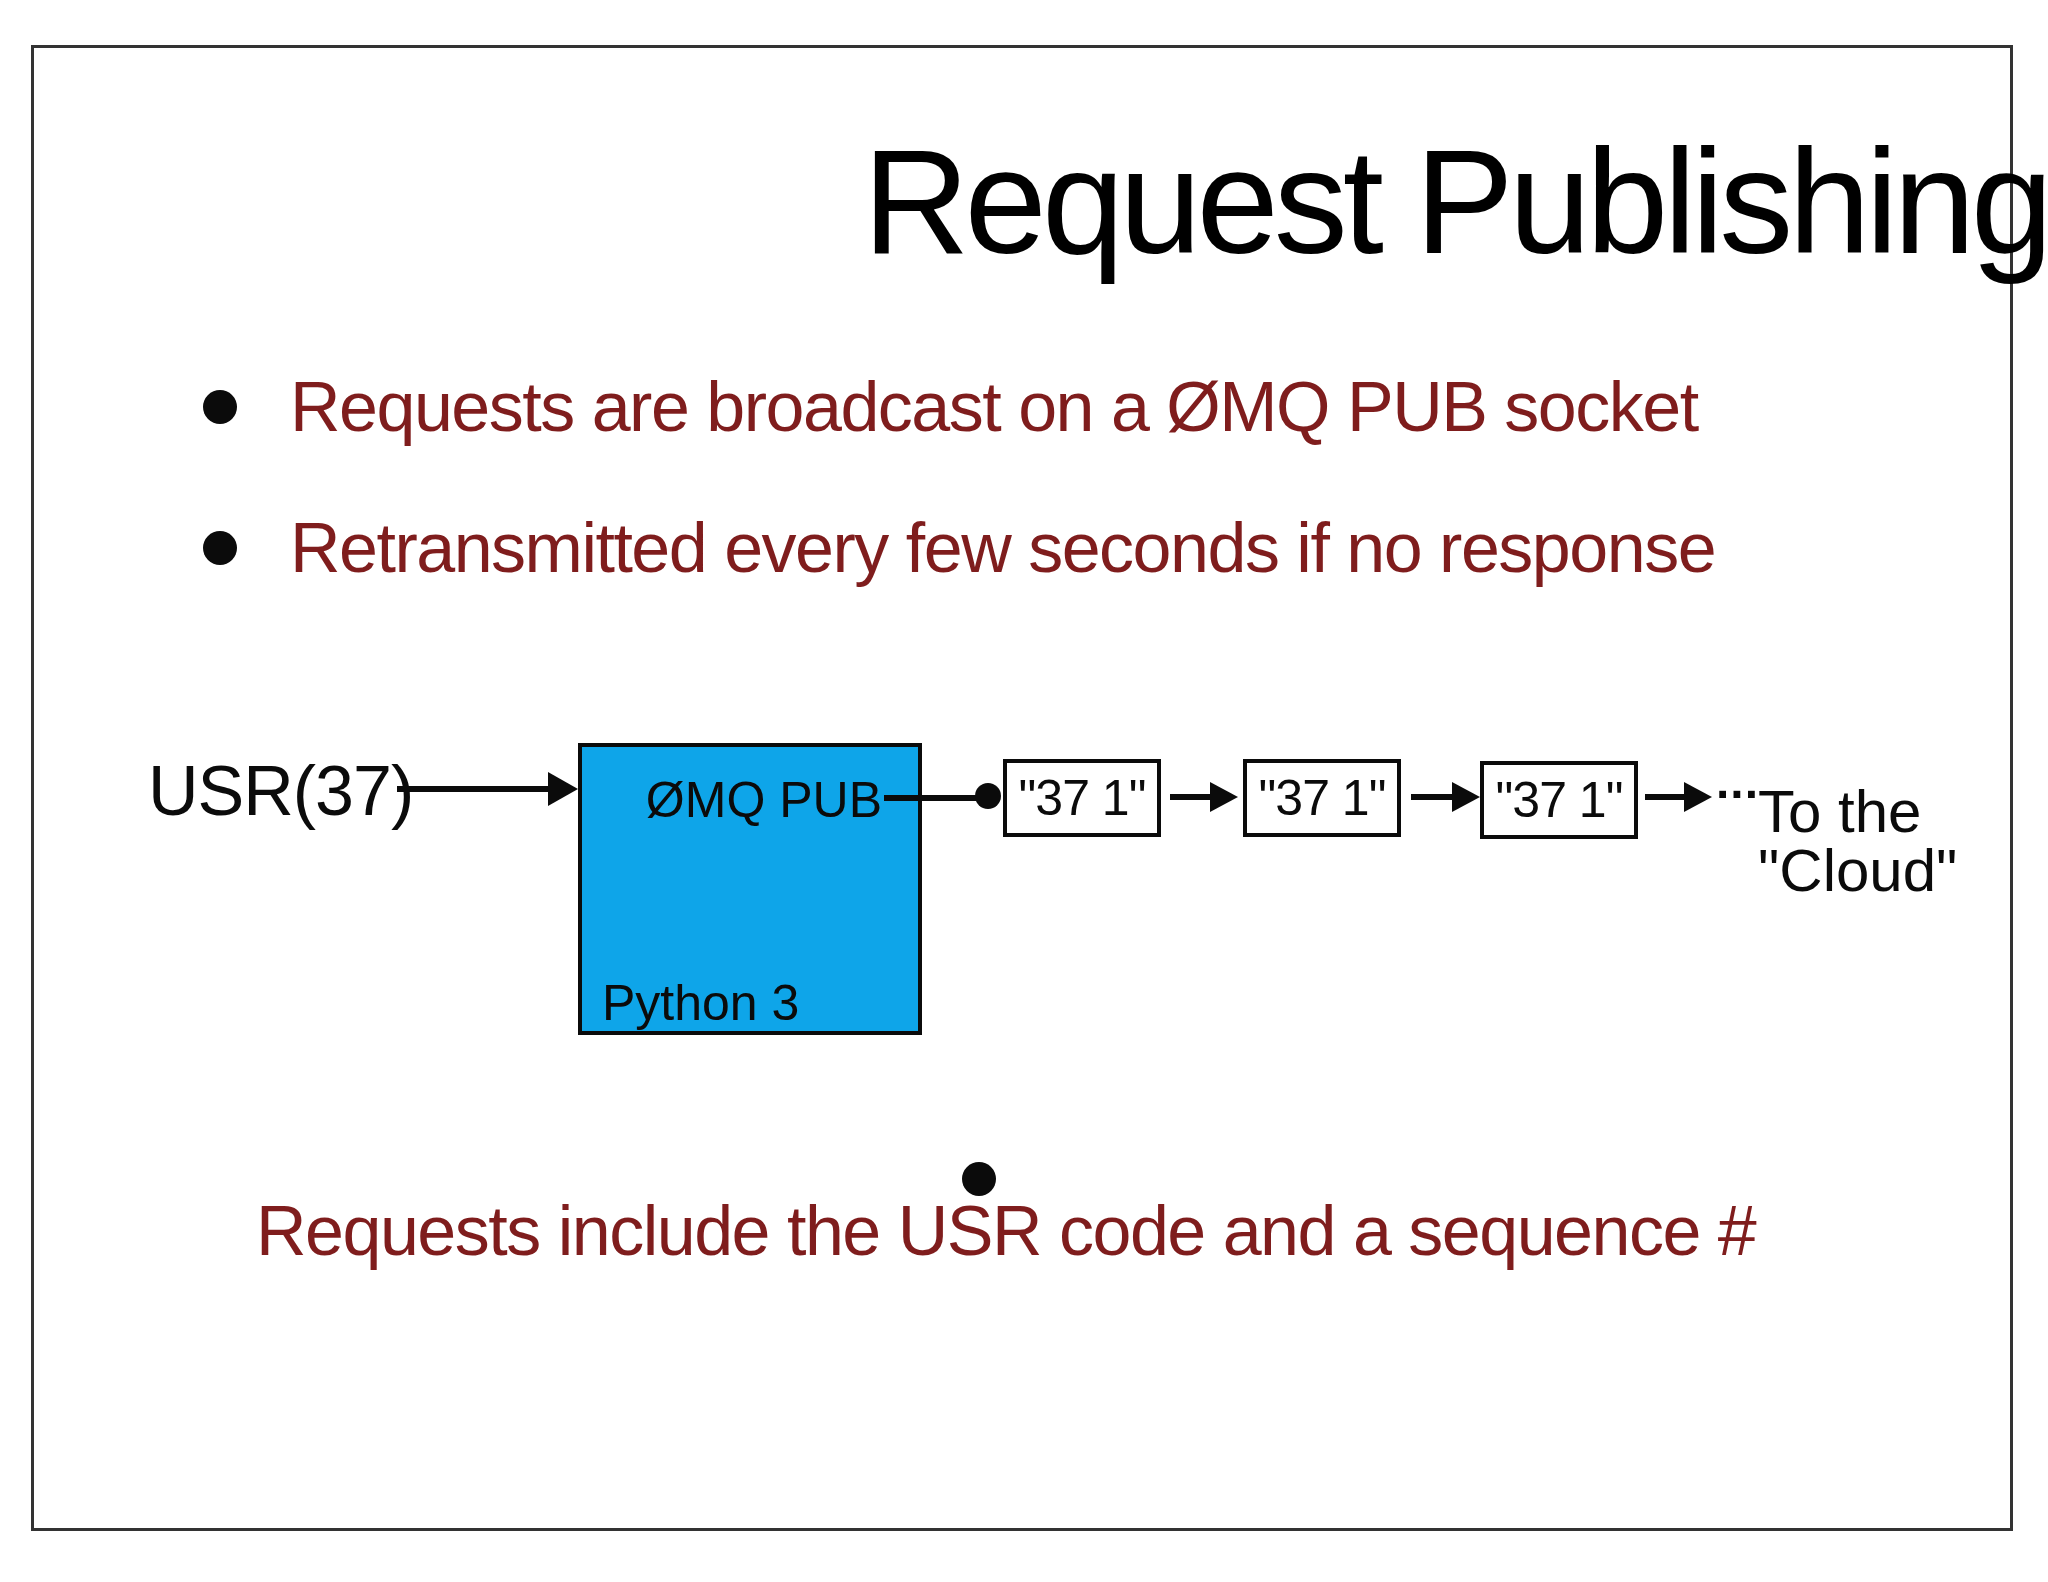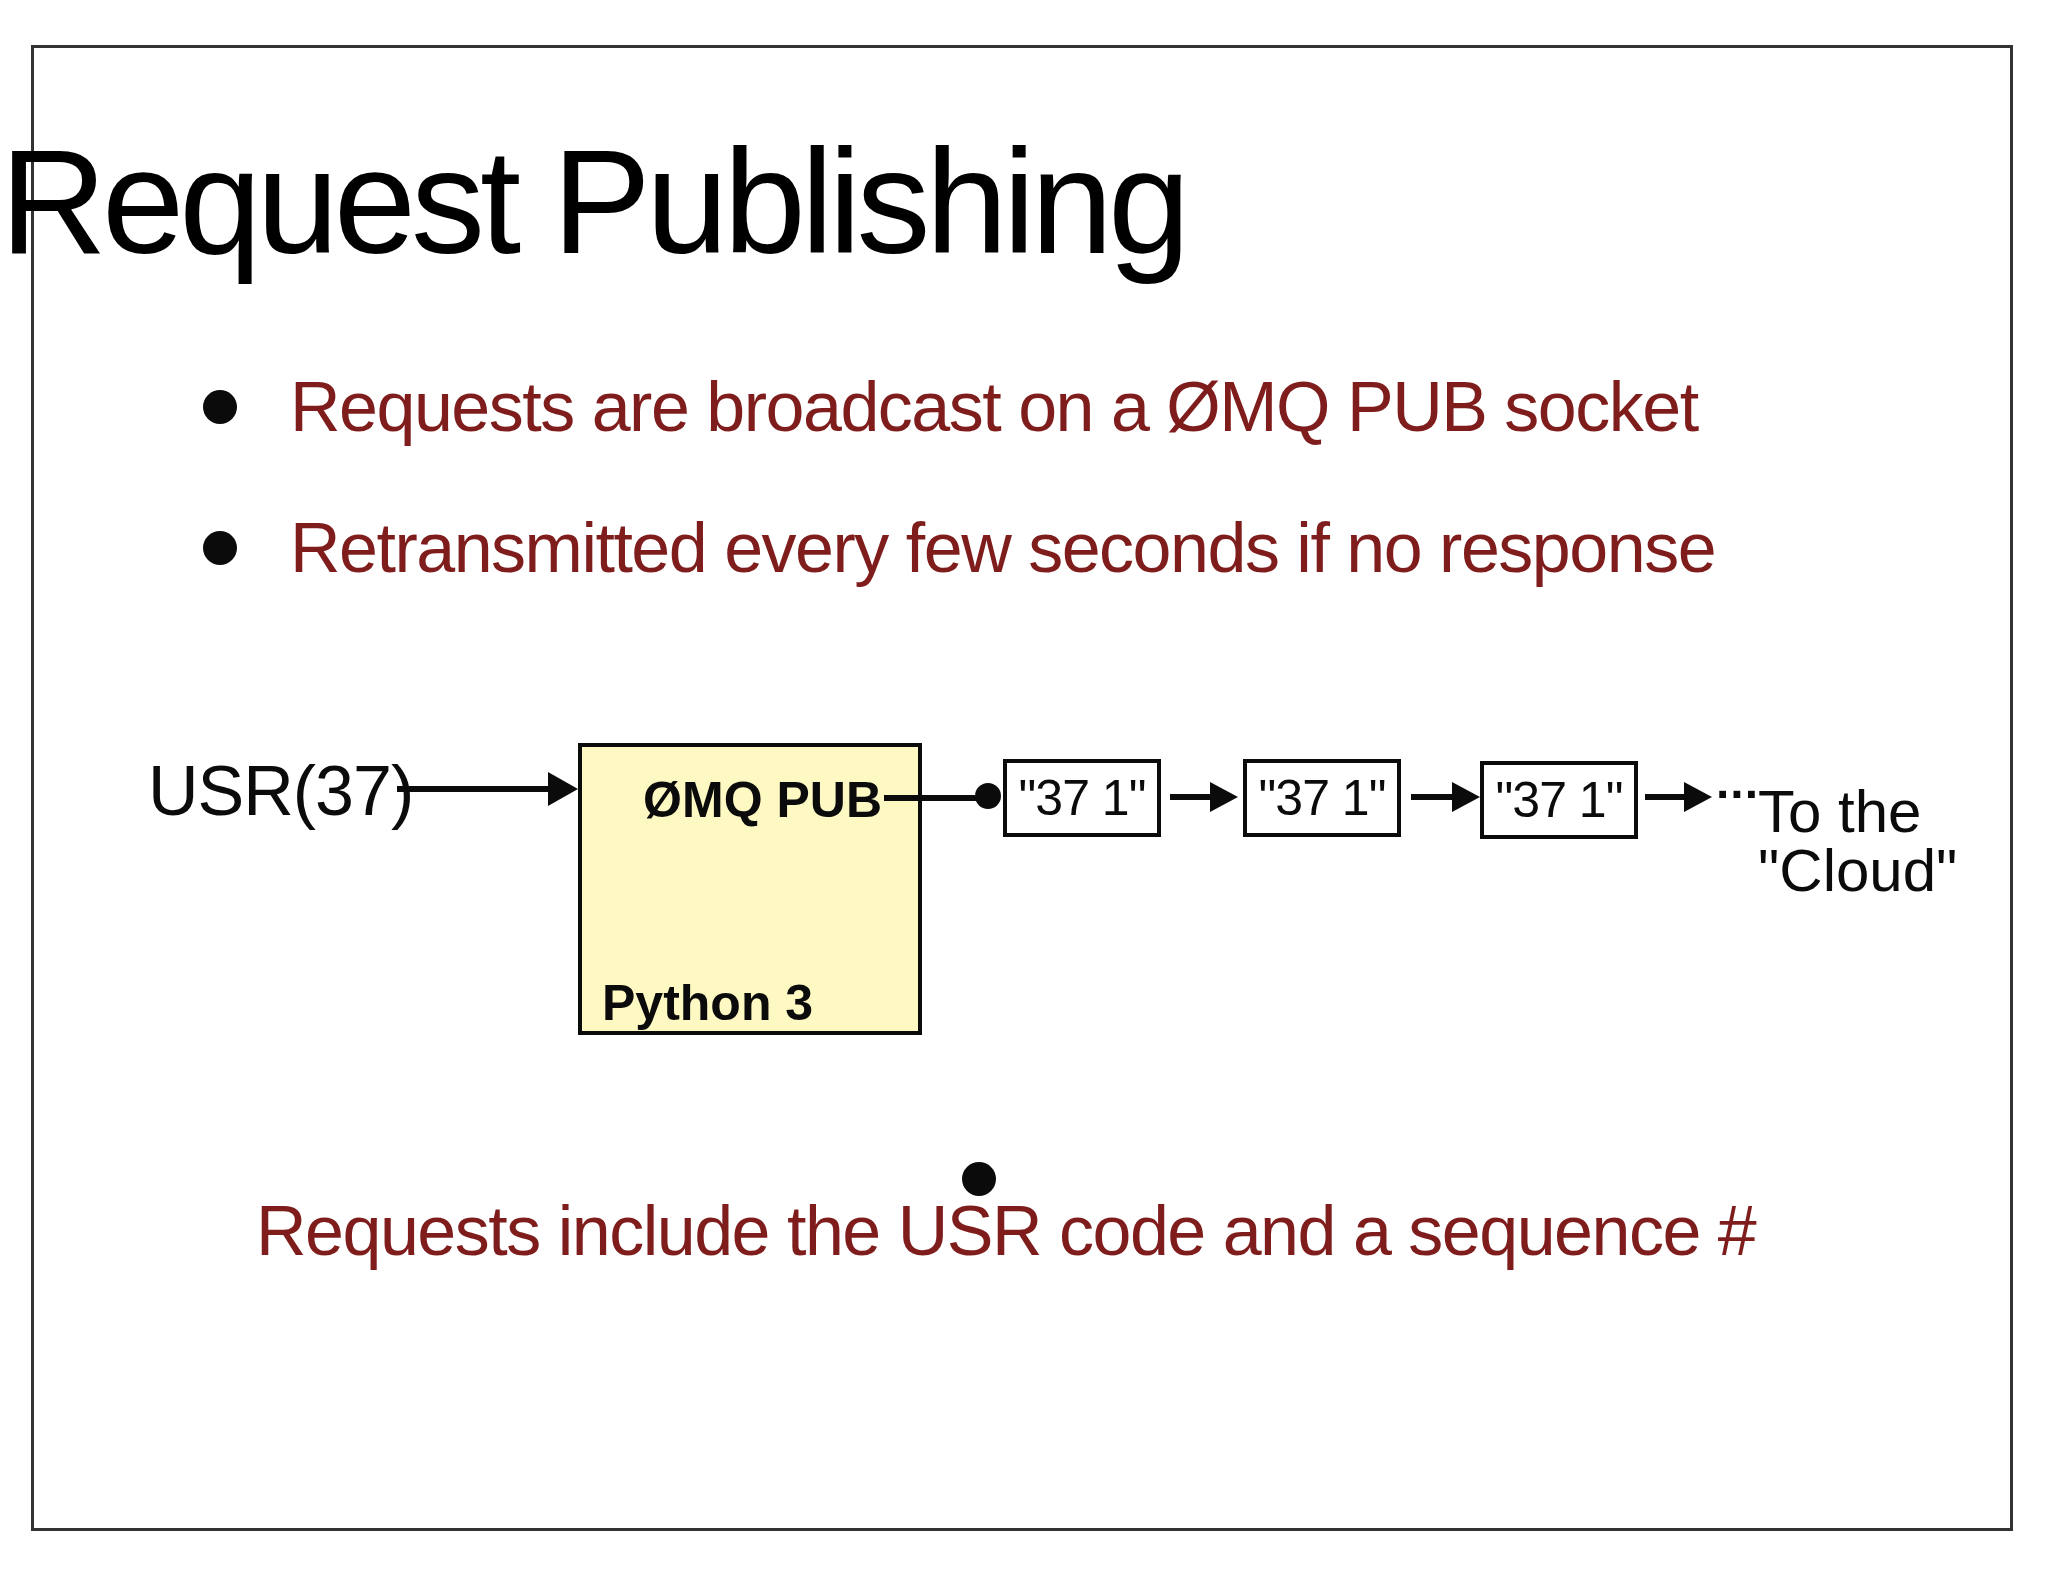--- a/index.html
+++ b/index.html
@@ -6,21 +6,21 @@
   #stage{
     position:relative;width:2048px;height:1582px;background:#ffffff;
     font-family:"Liberation Sans",sans-serif;color:#0b0b0b;overflow:hidden;
   }
   .abs{position:absolute;}
   #slide-border{
     left:31px;top:45px;width:1982px;height:1486px;
     border:3px solid #333;box-sizing:border-box;background:#fff;
   }
   #title{
-    left:0;top:128px;width:2048px;text-align:left;
+    left:0;top:128px;width:2048px;text-align:right;
     font-size:148px;line-height:1;letter-spacing:-5px;font-weight:400;color:#000;
     white-space:nowrap;
   }
   .bullet{left:203px;display:flex;align-items:center;white-space:nowrap;}
   .bullet .dot{
     width:34px;height:34px;border-radius:50%;background:#0b0b0b;flex:0 0 auto;
   }
   .bullet .txt{
     margin-left:53px;font-size:70px;line-height:70px;letter-spacing:-1.5px;color:#7f1d1d;
   }
@@ -30,21 +30,21 @@
 
   
   #usr-label{left:148px;top:756px;font-size:70px;line-height:70px;letter-spacing:-1px;}
   .shaft{background:#0b0b0b;height:6px;}
   .tri{width:0;height:0;border-style:solid;border-color:transparent;}
   #arrow1-shaft{left:397px;top:786px;width:153px;}
   #arrow1-head{left:548px;top:772px;border-width:17px 0 17px 30px;border-left-color:#0b0b0b;}
 
   #client-box{
     left:578px;top:743px;width:344px;height:292px;
-    border:4px solid #0b0b0b;box-sizing:border-box;background:#fef9c3;font-weight:bold;
+    border:4px solid #0b0b0b;box-sizing:border-box;background:#0ea5e9;
   }
   #client-title{left:578px;top:680px;width:344px;text-align:center;font-size:50px;line-height:50px;}
   #omq-pub-label{right:36px;top:28px;font-size:50px;line-height:50px;}
   #python-label{left:20px;bottom:3px;font-size:50px;line-height:50px;}
 
   #pub-line{left:884px;top:795px;width:94px;}
   #connector-dot{left:975px;top:783px;width:26px;height:26px;border-radius:50%;background:#0b0b0b;}
 
   .msg-box{
     width:158px;height:78px;border:4px solid #0b0b0b;box-sizing:border-box;background:#fff;

